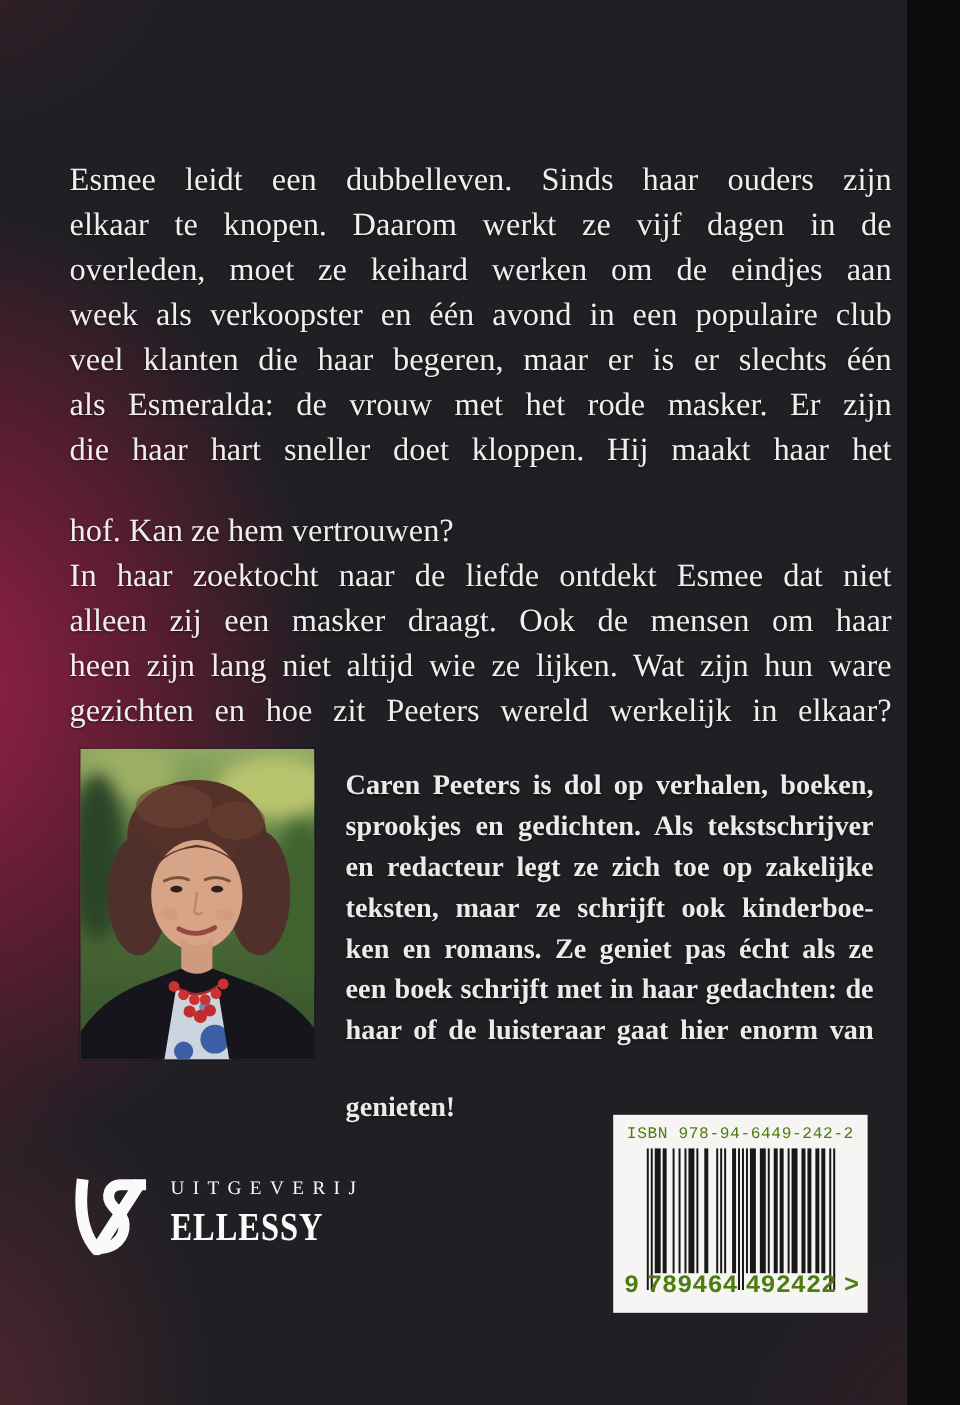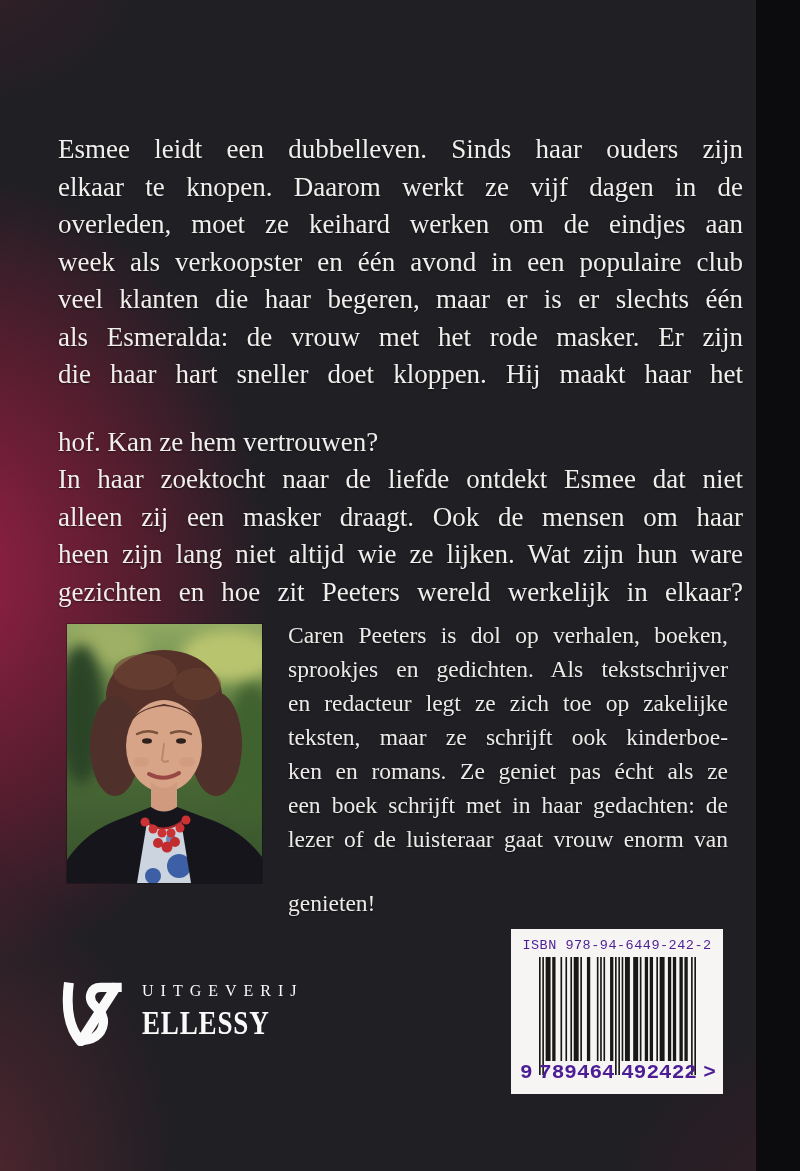--- a/index.html
+++ b/index.html
@@ -12,23 +12,24 @@
       radial-gradient(ellipse 280px 220px at 830px 1200px, rgba(75,28,40,0.5), rgba(0,0,0,0) 78%),
       radial-gradient(ellipse 220px 170px at -30px -30px, rgba(95,32,48,0.35), rgba(0,0,0,0) 78%),
       #201f24;
   }
   .blurb{
     position:absolute;left:58px;top:131px;width:685px;
     font-size:27px;line-height:37.5px;color:#f1efec;
     text-shadow:0 1px 2px rgba(0,0,0,0.55);
   }
   .bio{
-    position:absolute;left:288px;top:618px;width:440px;
+    position:absolute;left:288px;top:638px;width:440px;
     font-size:23.5px;line-height:34px;color:#edebe8;
     text-shadow:0 1px 2px rgba(0,0,0,0.55);
+    font-weight:bold;
   }
   .tline{text-align:justify;text-align-last:justify;}
   .tline.ragged{text-align-last:left;margin-top:30px;}
 
   .photo{
     position:absolute;left:67px;top:624px;width:195px;height:259px;
     box-shadow:0 0 0 1px rgba(0,0,0,0.25);
   }
   .photo svg{display:block;width:100%;height:100%;}
 
@@ -36,21 +37,21 @@
   .logo-mark{position:absolute;left:0;top:2px;width:68px;height:66px;}
   .logo-text{position:absolute;left:82px;top:4px;font-family:Liberation Serif, serif;}
   .logo-top{font-size:16px;letter-spacing:7px;font-weight:400;white-space:nowrap;}
   .logo-bottom{
     margin-top:5px;font-size:33px;font-weight:bold;letter-spacing:1px;white-space:nowrap;
     transform:scaleX(0.82);transform-origin:left top;
   }
 
   .barcode-box{
     position:absolute;left:511px;top:929px;width:212px;height:165px;
-    background:#f6f5f3;color:#4c1d95;
+    background:#f6f5f3;color:#4d7c0f;
   }
   .isbn-label{
     position:absolute;top:9px;left:0;right:0;text-align:center;
     font-family:"Liberation Mono",monospace;font-size:13.5px;letter-spacing:0.5px;white-space:nowrap;
   }
   .bars{position:absolute;left:28px;top:28px;width:157px;height:104px;}
   .bars svg{overflow:visible;display:block;width:100%;height:100%;}
   .digits{
     position:absolute;left:9px;right:7px;top:132px;
     display:flex;justify-content:space-between;align-items:baseline;
@@ -141,21 +142,21 @@
     </svg>
   </div>
 
   <div class="bio">
       <div class="tline">Caren Peeters is dol op verhalen, boeken,</div>
       <div class="tline">sprookjes en gedichten. Als tekstschrijver</div>
       <div class="tline">en redacteur legt ze zich toe op zakelijke</div>
       <div class="tline">teksten, maar ze schrijft ook kinderboe-</div>
       <div class="tline">ken en romans. Ze geniet pas écht als ze</div>
       <div class="tline">een boek schrijft met in haar gedachten: de</div>
-      <div class="tline">lezer of de luisteraar gaat vrouw enorm van</div>
+      <div class="tline">haar of de luisteraar gaat hier enorm van</div>
       <div class="tline ragged">genieten!</div>
     </div>
 
   <div class="publisher">
     <svg class="logo-mark" viewBox="0 0 100 100">
       <path d="M12,4 C7,42 11,72 30,93 L85,8" fill="none" stroke="#fbfafa" stroke-width="15" stroke-linejoin="round" stroke-linecap="butt"></path>
       <path d="M92,11 L60,11 C45,11 40,27 50,38 L58,47 C68,58 66,76 52,86 C46,90 38,92 27,92" fill="none" stroke="#fbfafa" stroke-width="14" stroke-linecap="butt"></path>
     </svg>
     <div class="logo-text">
       <div class="logo-top">UITGEVERIJ</div>

